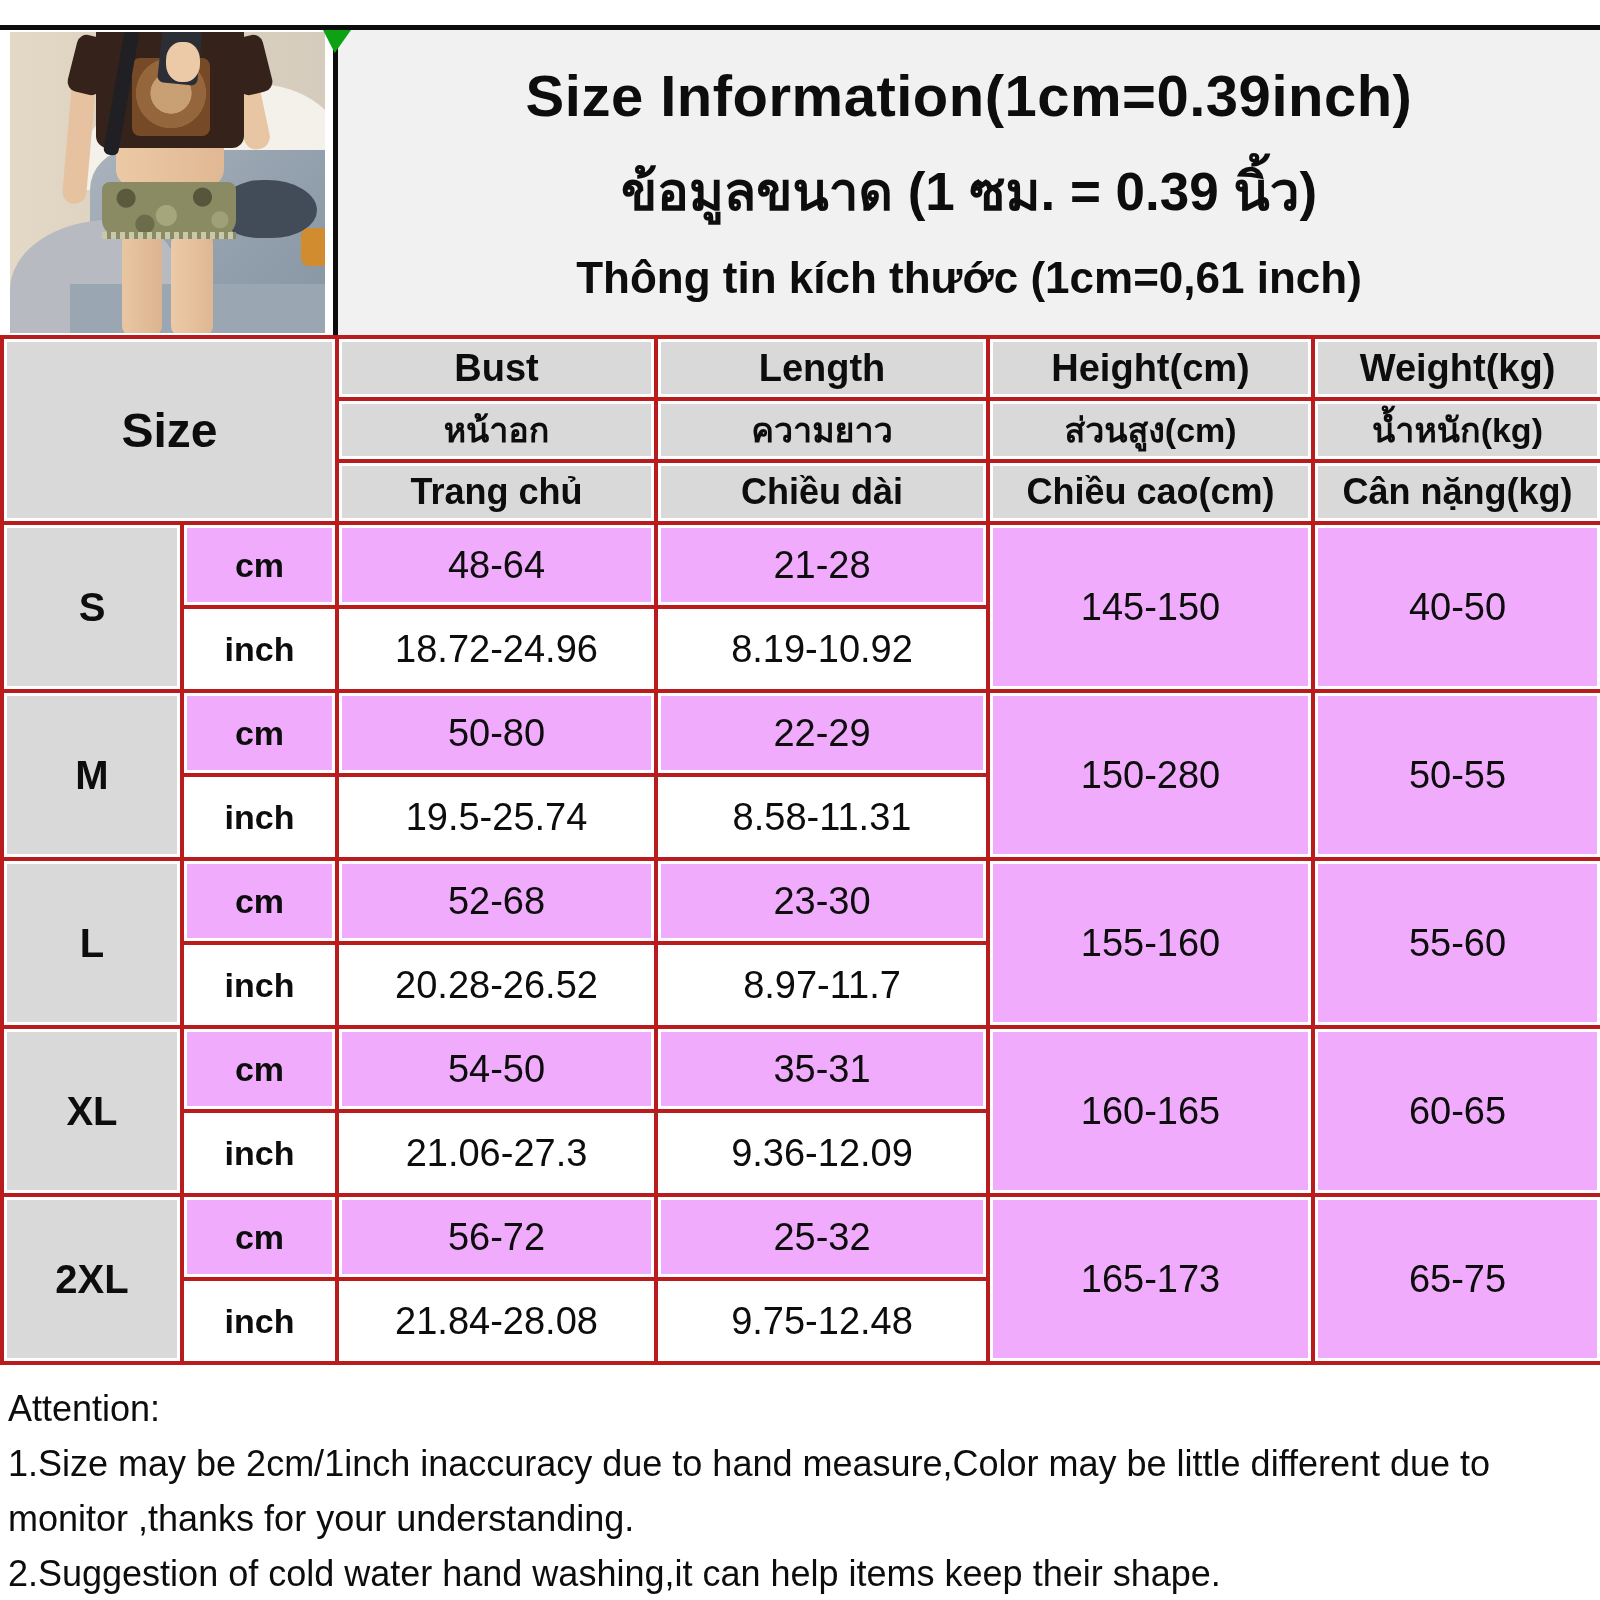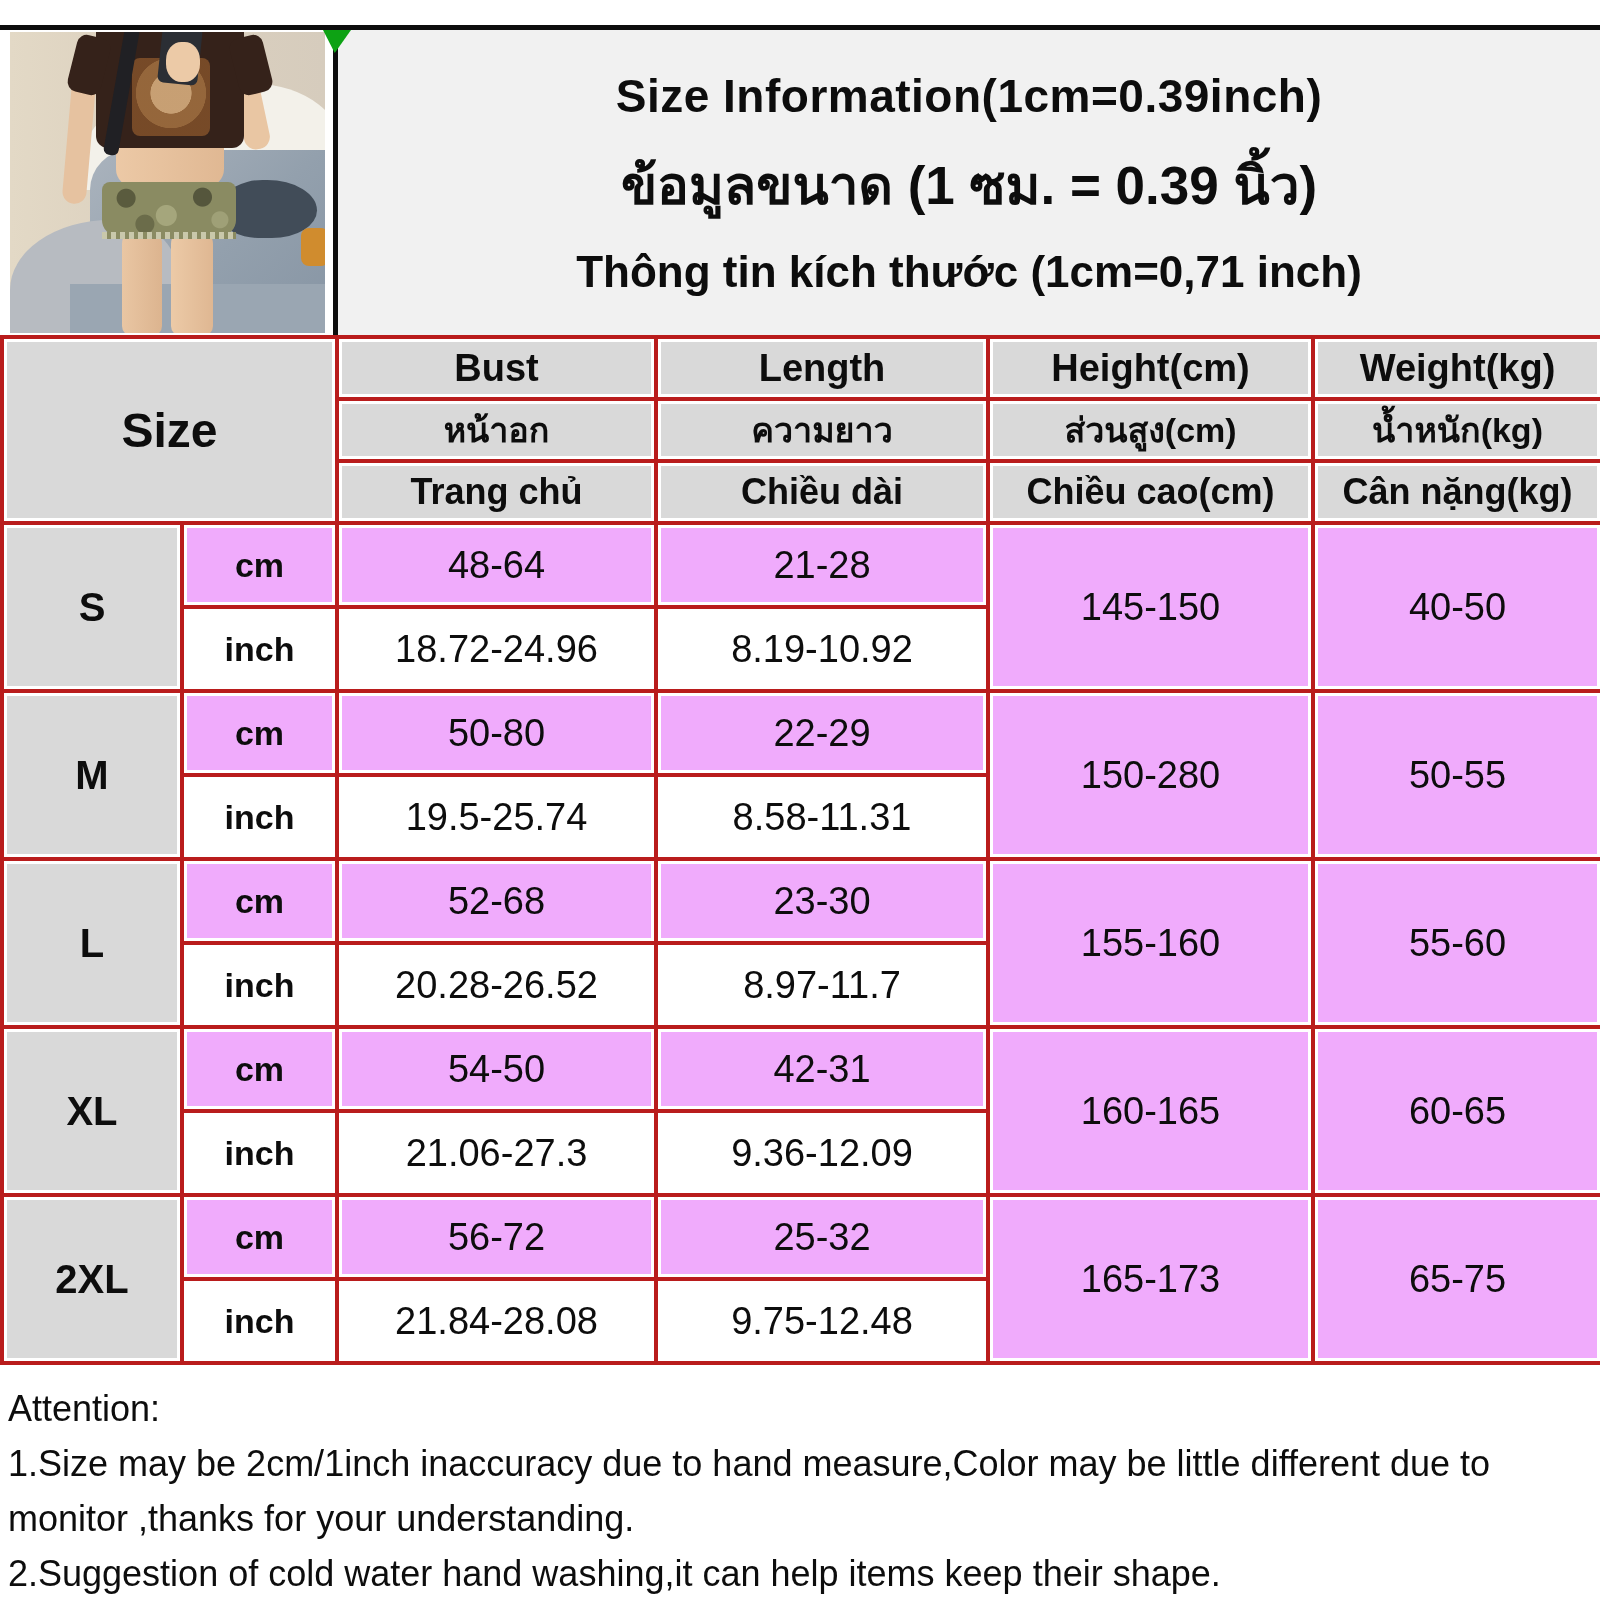--- a/index.html
+++ b/index.html
@@ -9,21 +9,21 @@
     color:#0d0d0d;overflow:hidden;position:relative;
   }
   
   .top-section{position:relative;width:1600px;height:335px;background:#ffffff;}
   .top-rule{position:absolute;left:0;top:25px;width:1600px;height:5px;background:#0d0d0d;}
   .title-box{
     position:absolute;left:333px;top:30px;width:1262px;height:305px;
     background:#f1f1f1;border-left:5px solid #0d0d0d;
     display:flex;flex-direction:column;justify-content:center;align-items:center;gap:20px;
   }
-  .title-line1{font-size:46px;font-weight:700;letter-spacing:.5px;}
+  .title-line1{font-size:58px;font-weight:700;letter-spacing:.5px;}
   .title-line2{font-size:53px;font-weight:700;}
   .title-line3{font-size:44px;font-weight:700;}
   .green-tab{
     position:absolute;left:323px;top:30px;width:28px;height:23px;background:#0da214;
     clip-path:polygon(0 0,100% 0,42% 100%);
   }
   
   .photo{
     position:absolute;left:10px;top:32px;width:315px;height:301px;overflow:hidden;
     background:linear-gradient(90deg,#e3d9c6 0%,#ddd2c0 35%,#d6ccbd 100%);
@@ -108,21 +108,21 @@
     <div class="strap"></div>
     <div class="shorts"></div>
     <div class="shorts-fringe"></div>
     <div class="phone"></div>
     <div class="hand"></div>
   </div>
 
   <div class="title-box">
     <div class="title-line1">Size Information(1cm=0.39inch)</div>
     <div class="title-line2">ข้อมูลขนาด (1 ซม. = 0.39 นิ้ว)</div>
-    <div class="title-line3">Thông tin kích thước (1cm=0,71 inch)</div>
+    <div class="title-line3">Thông tin kích thước (1cm=0,61 inch)</div>
   </div>
   <div class="green-tab"></div>
 </div>
 
 <table class="size-table">
   <colgroup>
     <col style="width:180px">
       <col style="width:155px">
       <col style="width:319px">
     <col style="width:332px">
@@ -190,21 +190,21 @@
     <tr style="height:84px">
       <td class="cell-white unit-label">inch</td>
       <td class="cell-white value">20.28-26.52</td>
       <td class="cell-white value">8.97-11.7</td>
     </tr>
 
     <tr style="height:84px">
       <td rowspan="2" class="cell-gray size-letter">XL</td>
       <td class="cell-light unit-label">cm</td>
       <td class="cell-light value">54-50</td>
-      <td class="cell-light value">42-31</td>
+      <td class="cell-light value">35-31</td>
       <td rowspan="2" class="cell-light value">160-165</td>
       <td rowspan="2" class="cell-light value">60-65</td>
     </tr>
     <tr style="height:84px">
       <td class="cell-white unit-label">inch</td>
       <td class="cell-white value">21.06-27.3</td>
       <td class="cell-white value">9.36-12.09</td>
     </tr>
 
     <tr style="height:84px">

